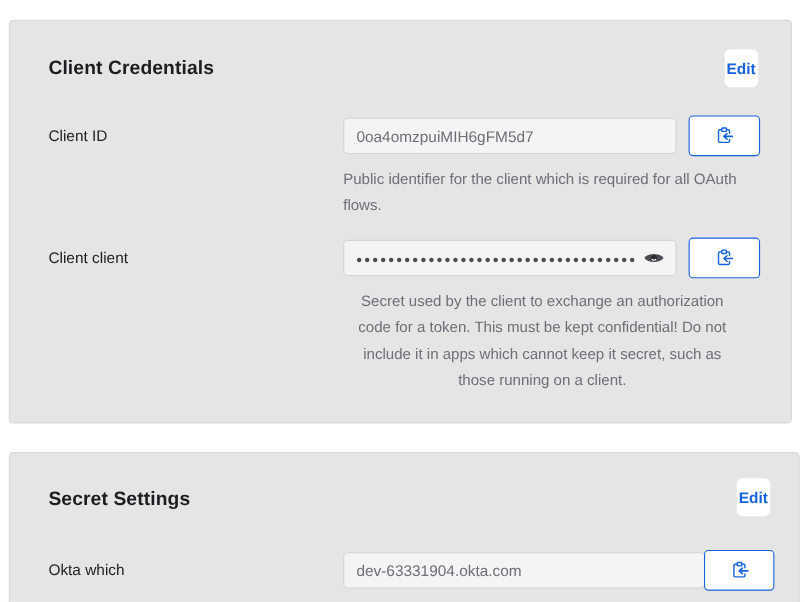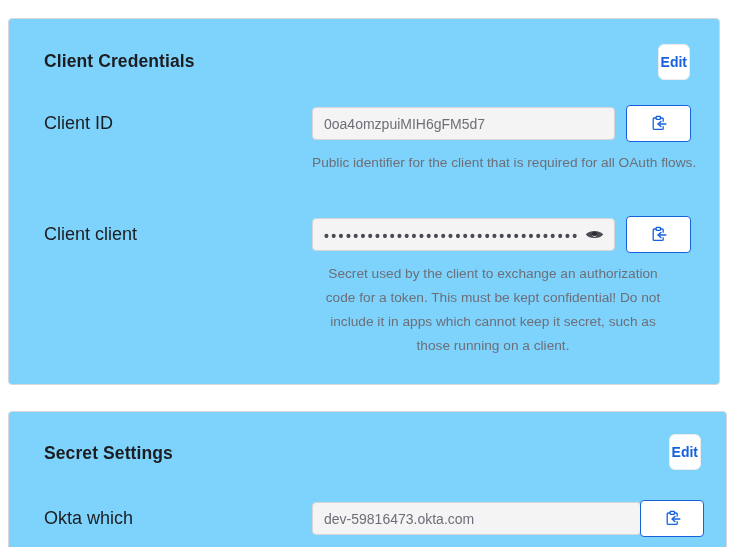--- a/index.html
+++ b/index.html
@@ -9,21 +9,21 @@
     font-family: "Liberation Sans", sans-serif;
   }
   body {
     position: relative;
     width: 732px;
     height: 547px;
     overflow: hidden;
   }
   .card {
     position: absolute;
-    background: #7dd3fc;
+    background: #e5e5e5;
     border: 1px solid #d8d8dc;
     border-radius: 4px;
     box-sizing: border-box;
   }
   #credentials-card { left: 8px; top: 18px; width: 712px; height: 367px; }
   #general-card     { left: 8px; top: 411px; width: 719px; height: 210px; }
 
   .card-title {
     position: absolute;
     left: 35px;
@@ -53,21 +53,21 @@
   #general-card .edit-btn     { right: 25px; top: 22px; }
 
   .row { position: absolute; left: 0; width: 100%; }
 
   .field-label {
     position: absolute;
     left: 35px;
     top: 0;
     height: 33px;
     line-height: 33px;
-    font-size: 18px;
+    font-size: 14px;
     color: #1d1d21;
   }
 
   .input-box {
     position: absolute;
     left: 303px;
     top: 0;
     width: 303px;
     height: 33px;
     box-sizing: border-box;
@@ -156,21 +156,21 @@
               <rect x="6.2" y="1.4" width="4.2" height="3" rx="0.6" fill="#ffffff"></rect>
             </g>
             <rect x="6.8" y="6.7" width="10" height="4.6" fill="#ffffff"></rect>
             <g fill="none" stroke="#1662dd" stroke-width="1.5" stroke-linecap="round" stroke-linejoin="round">
               <line x1="15.8" y1="9" x2="8.4" y2="9"></line>
               <polyline points="10.9,6.5 8.1,9 10.9,11.5"></polyline>
             </g>
           </svg>
         </span>
       </button>
-      <p class="help-text help-wide">Public identifier for the client that is required for all OAuth flows.</p>
+      <p class="help-text help-wide">Public identifier for the client which is required for all OAuth flows.</p>
     </div>
 
     <div class="row" style="top:199px">
       <span class="field-label">Client client</span>
       <div class="input-box">
         <span class="masked-text">••••••••••••••••••••••••••••••••••••</span>
         <button class="eye-btn">
           <span style="display:flex">
             <svg width="19" height="13" viewBox="0 0 19 13">
               <path d="M0.8 6.5 C3.9 1.7 15.1 1.7 18.2 6.5 C15.1 11.3 3.9 11.3 0.8 6.5 Z" fill="#4b4b54"></path>
@@ -199,21 +199,21 @@
     </div>
   </section>
 
   <section class="card" id="general-card">
     <h2 class="card-title">Secret Settings</h2>
     <button class="edit-btn">Edit</button>
 
     <div class="row" style="top:90px">
       <span class="field-label">Okta which</span>
       <div class="input-box">
-        <span class="input-text">dev-59816473.okta.com</span>
+        <span class="input-text">dev-63331904.okta.com</span>
       </div>
       <button class="copy-btn">
         <span style="display:flex">
           <svg width="17" height="17" viewBox="0 0 17 17">
             <g fill="none" stroke="#1662dd" stroke-width="1.3">
               <rect x="3.2" y="3" width="10" height="11.4" rx="1"></rect>
               <rect x="6.2" y="1.4" width="4.2" height="3" rx="0.6" fill="#ffffff"></rect>
             </g>
             <rect x="6.8" y="6.7" width="10" height="4.6" fill="#ffffff"></rect>
             <g fill="none" stroke="#1662dd" stroke-width="1.5" stroke-linecap="round" stroke-linejoin="round">

